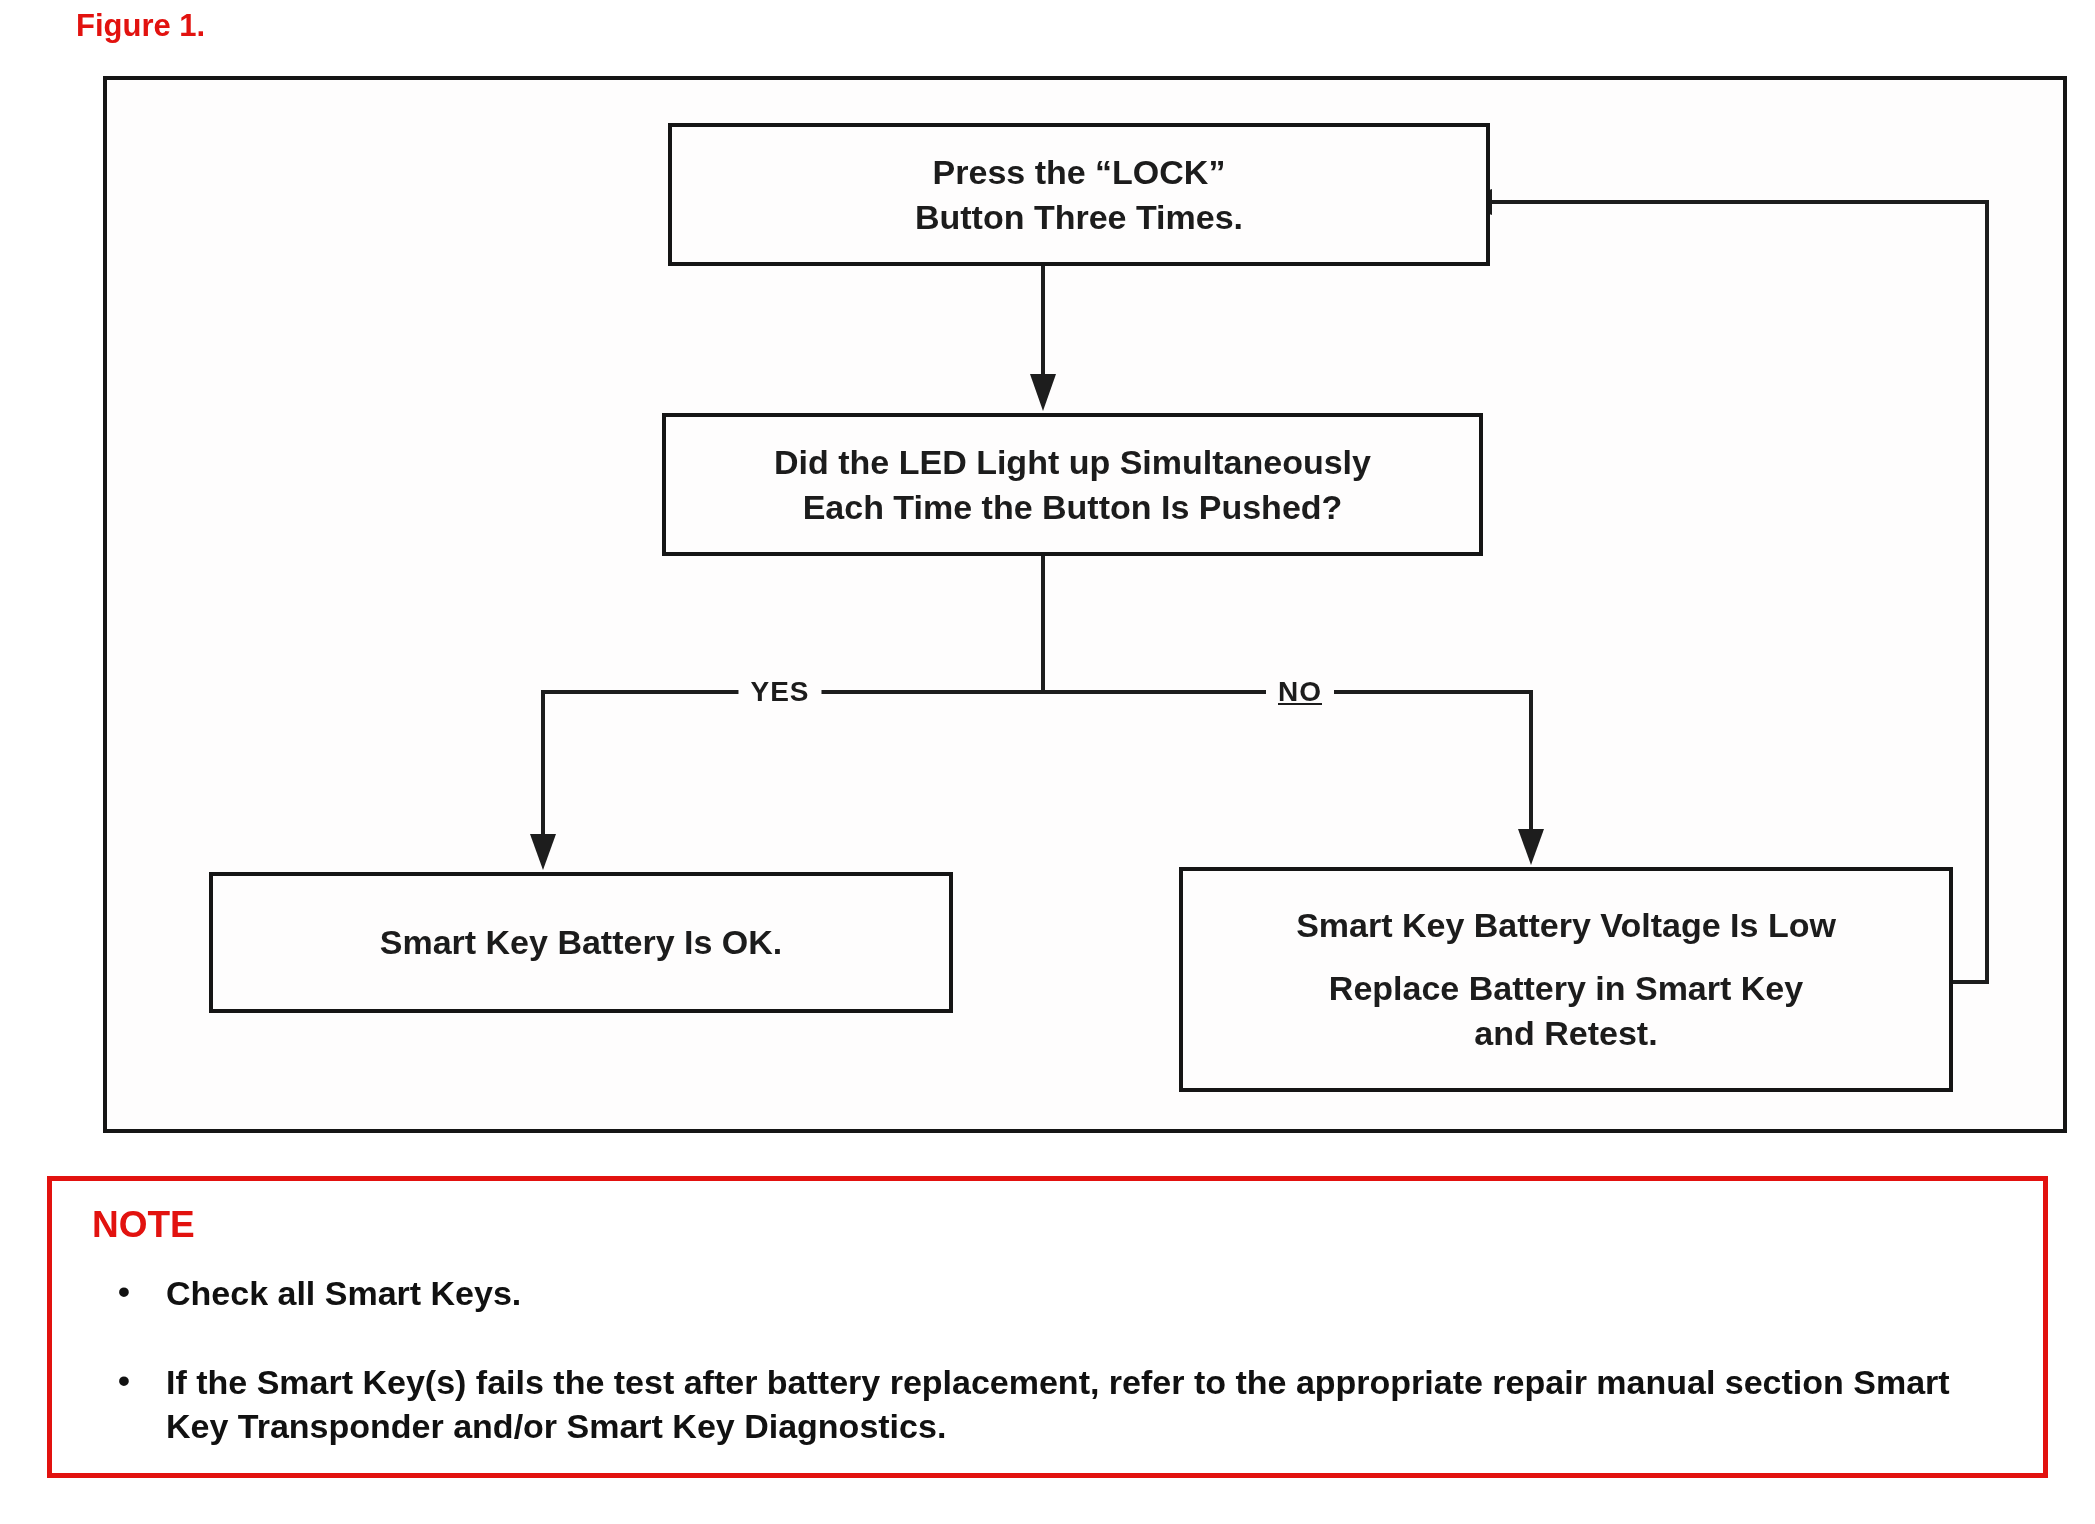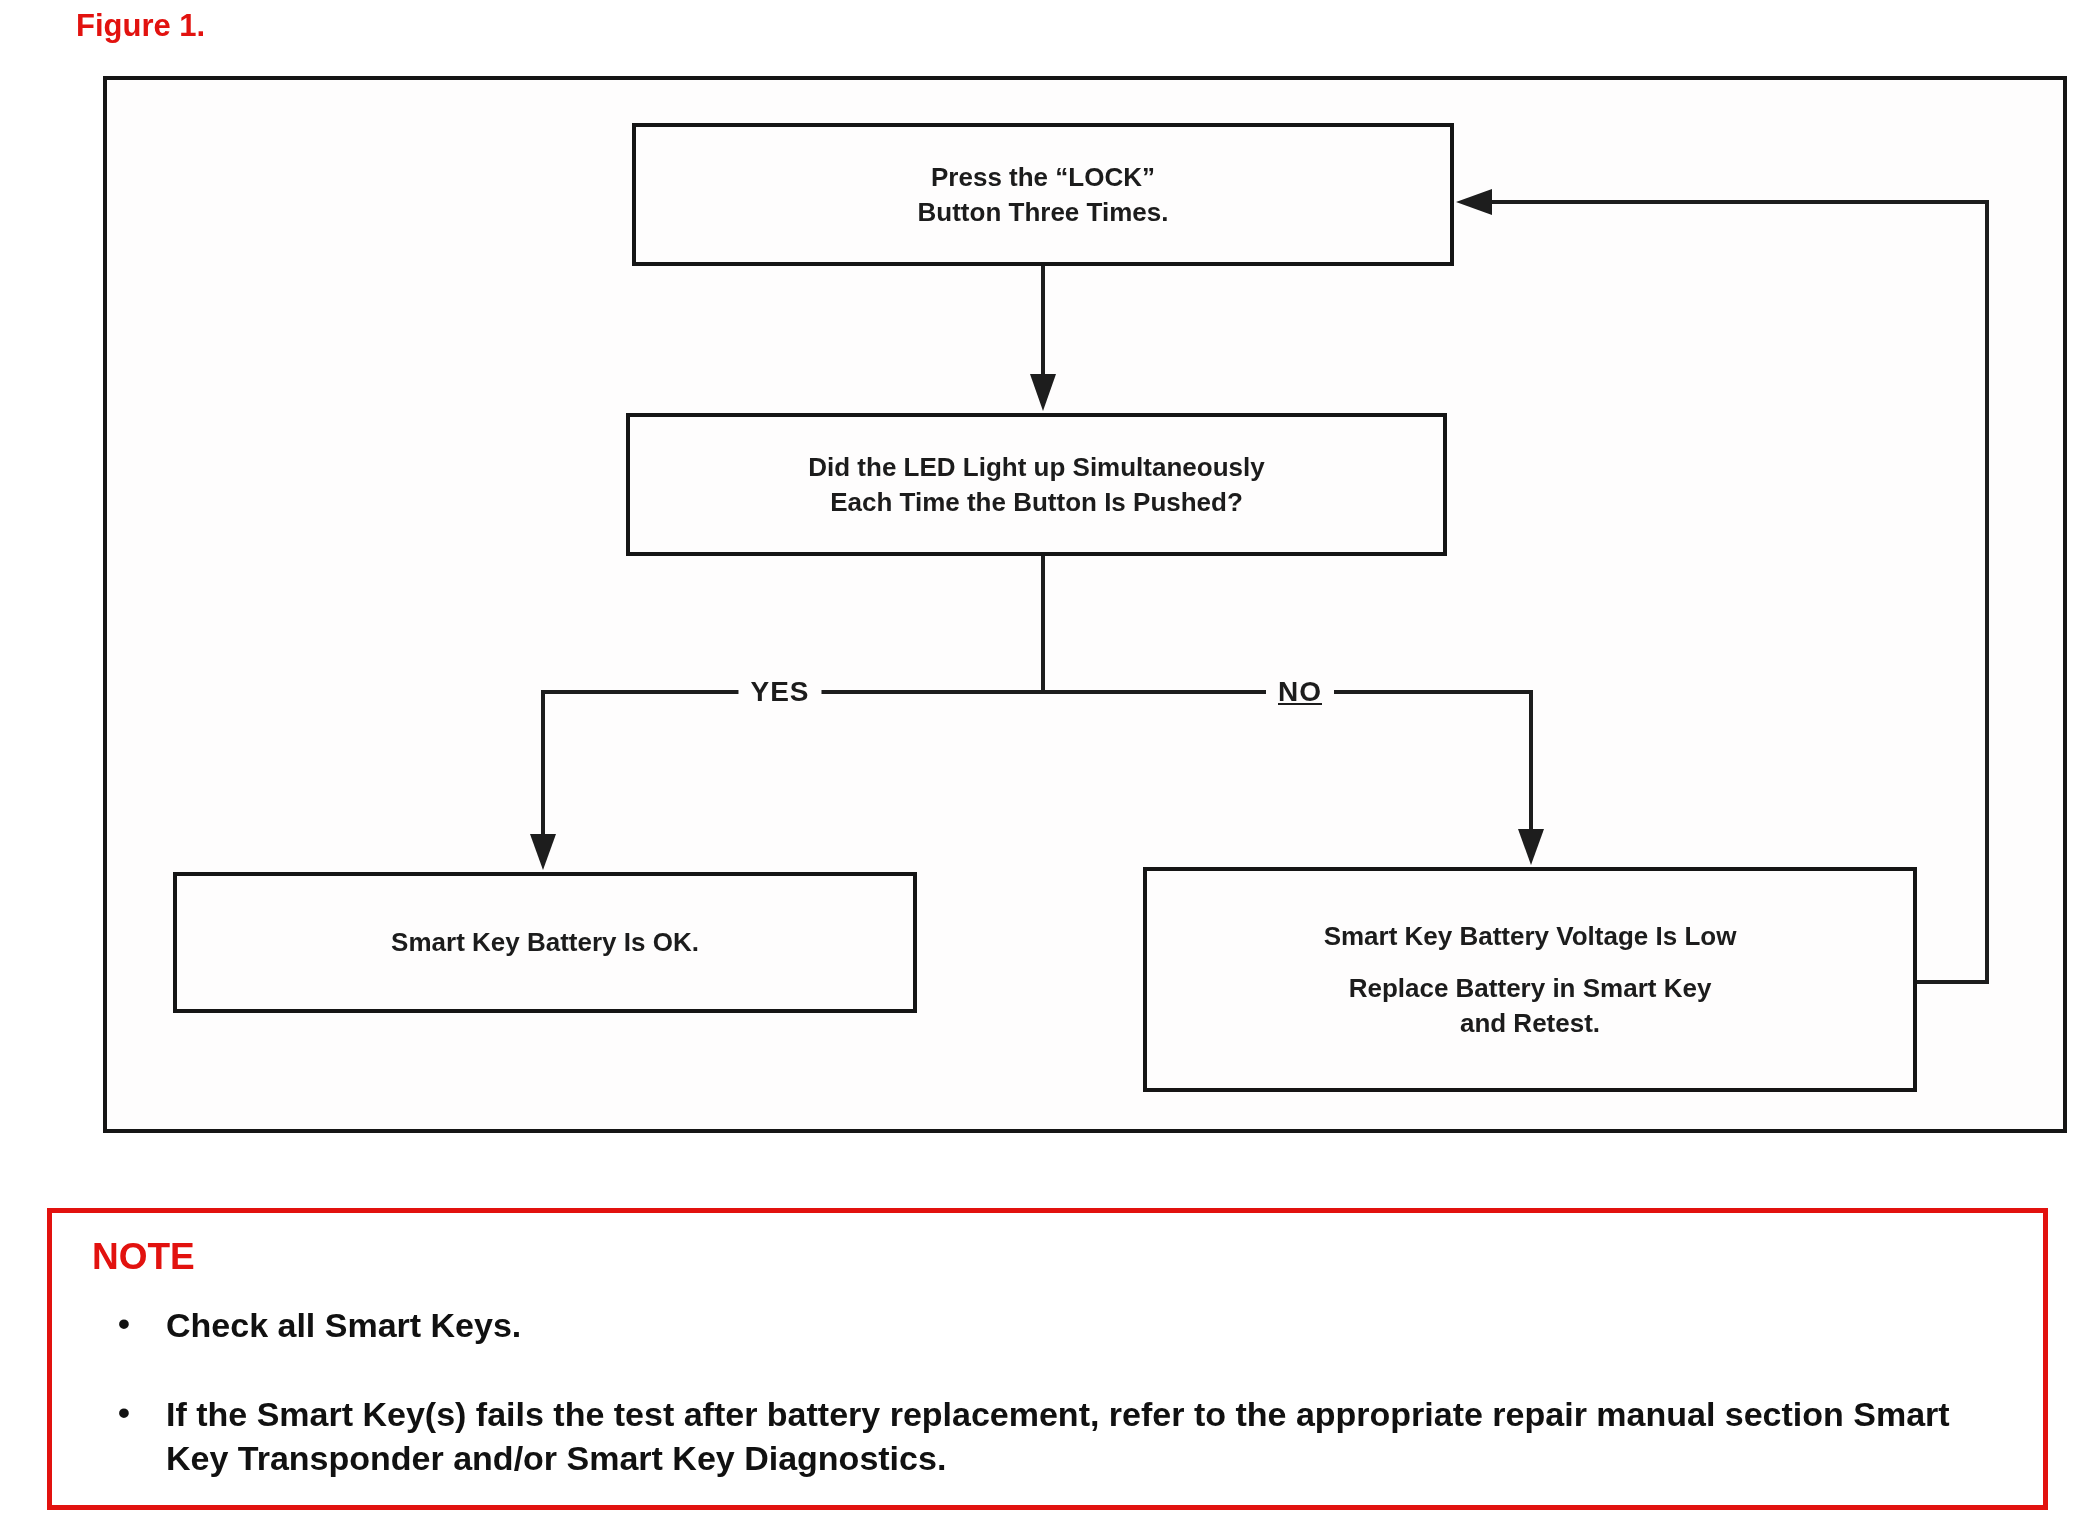--- a/index.html
+++ b/index.html
@@ -22,21 +22,21 @@
   }
 
   svg.connectors { position:absolute; left:0; top:0; display:block; }
   svg.connectors line, svg.connectors polyline { stroke:#1d1d1d; stroke-width:4; fill:none; }
   svg.connectors polygon { fill:#1d1d1d; stroke:none; }
 
   .node {
     position:absolute; box-sizing:border-box;
     border:4px solid #151515; background:#fefdfd;
     display:flex; flex-direction:column; justify-content:center; align-items:center;
-    text-align:center; font-size:26px; line-height:1.32; color:#1c1c1c;
+    text-align:center; font-size:34px; line-height:1.32; color:#1c1c1c;margin-left:36px;
   }
   .node .ln { display:block; }
 
   #box-press { left:525px; top:43px;  width:822px; height:143px; }
   #box-led   { left:519px; top:333px; width:821px; height:143px; }
   #box-ok    { left:66px;  top:792px; width:744px; height:141px; }
   #box-low   { left:1036px;top:787px; width:774px; height:225px; }
   #box-low .p1 { margin-bottom:18px; display:block; }
 
   .branch-label {
@@ -45,21 +45,20 @@
     font-size:28px; letter-spacing:1px; color:#1c1c1c;
   }
   #label-yes { left:673px; top:612px; }
   #label-no  { left:1193px; top:612px;text-decoration:underline; }
 
   .note-box {
     position:absolute; left:47px; top:1176px;
     width:2001px; height:302px; box-sizing:border-box;
     border:5px solid #e2120f; background:#ffffff;
     padding:24px 40px;
-    margin-top:32px;
   }
   .note-heading { font-size:37px; color:#e2120f; margin:0; line-height:1.1; }
   .note-list { list-style:none; margin:26px 0 0 0; padding:0; font-size:34px; line-height:1.28; color:#111; }
   .note-list li { position:relative; padding-left:74px; margin-bottom:46px; }
   .note-list li::before { content:"\2022"; position:absolute; left:26px; top:-2px; }
 </style>
 </head>
 <body>
 
 <div class="figure-label">Figure 1.</div>

